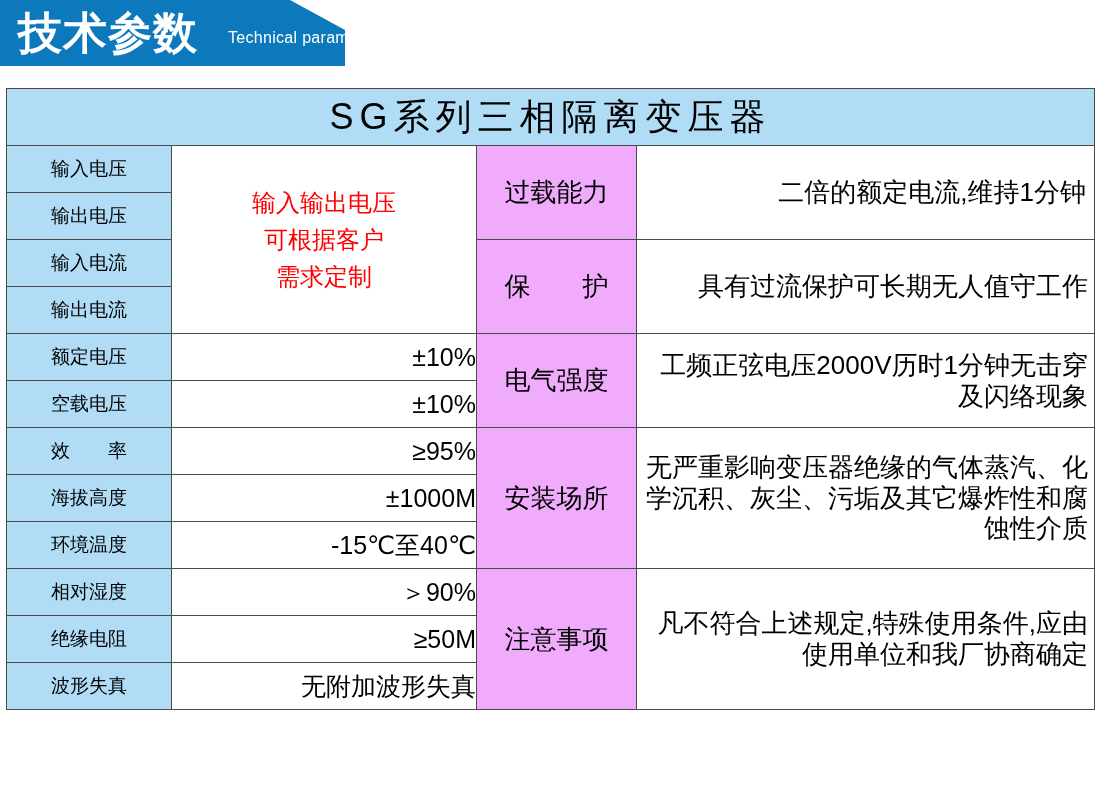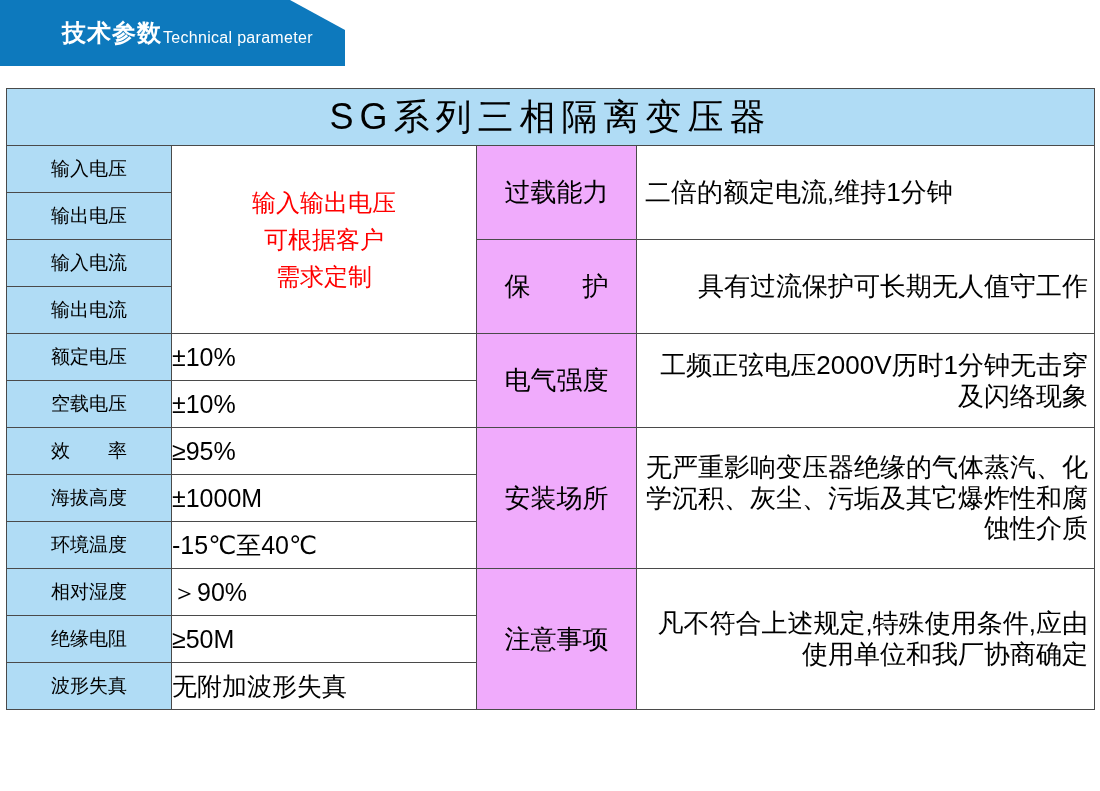--- a/index.html
+++ b/index.html
@@ -34,31 +34,30 @@
     position: absolute;
     left: 0;
     top: 0;
     height: 66px;
     display: flex;
     align-items: center;
     padding-left: 18px;
     box-sizing: border-box;
   }
   .banner-cn {
-    font-size: 24px;
+    font-size: 44px;
     font-weight: bold;
     color: #ffffff;
     letter-spacing: 1px;
     line-height: 1;
-    margin-left: 44px;
   }
   .banner-en {
     font-size: 16px;
     color: #ffffff;
-    margin-left: 1px;
+    margin-left: 30px;
     letter-spacing: 0.3px;
     line-height: 1;
     position: relative;
     top: 5px;
   }
 
   
   .spec-table-wrap {
     position: absolute;
     left: 6px;
@@ -89,21 +88,21 @@
     text-align: center;
     font-size: 19px;
     height: 46px;
     color: #000000;
   }
   .lbl.spaced {
     letter-spacing: 0;
   }
   .val {
     background: #ffffff;
-    text-align: left;
+    text-align: right;
     font-size: 25px;
     color: #000000;
     height: 46px;
   }
   .val.left {
     text-align: right;
     padding: 3px 6px 3px 8px;
     line-height: 1.18;
     font-size: 26px;
   }

